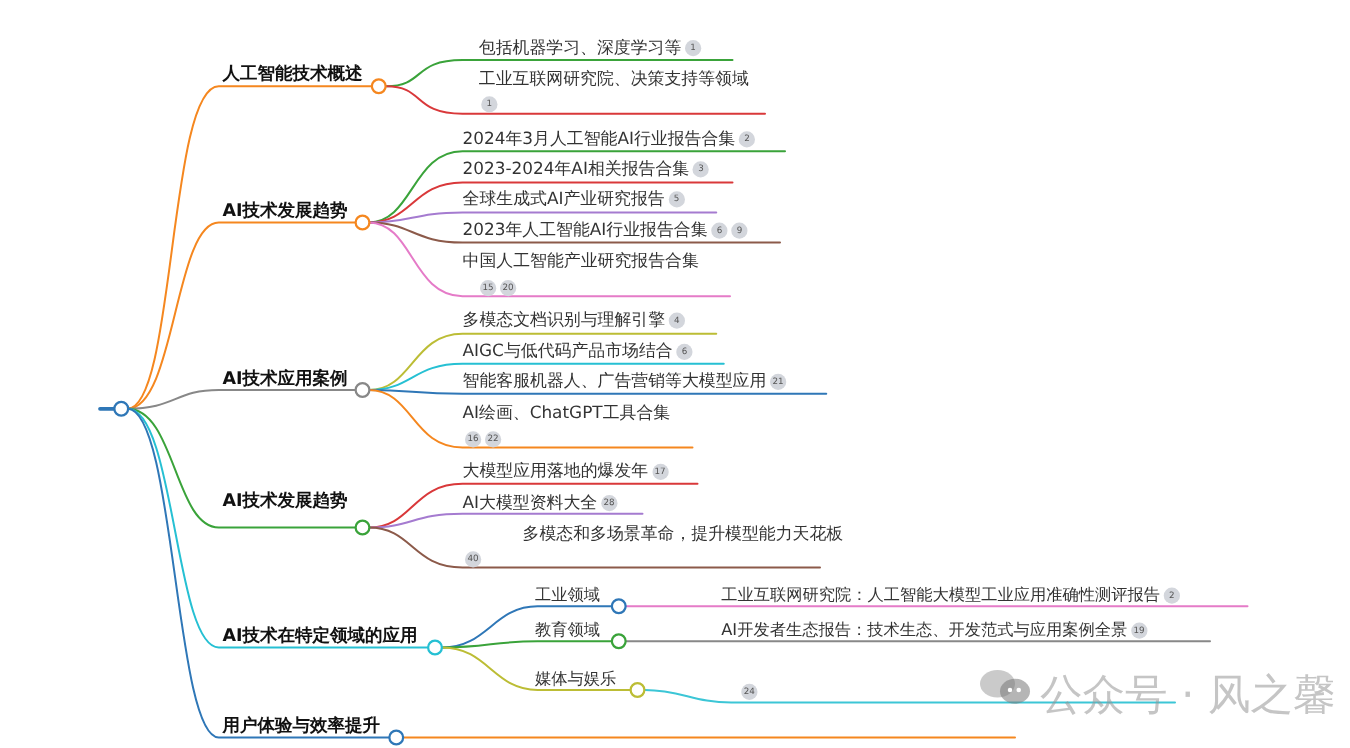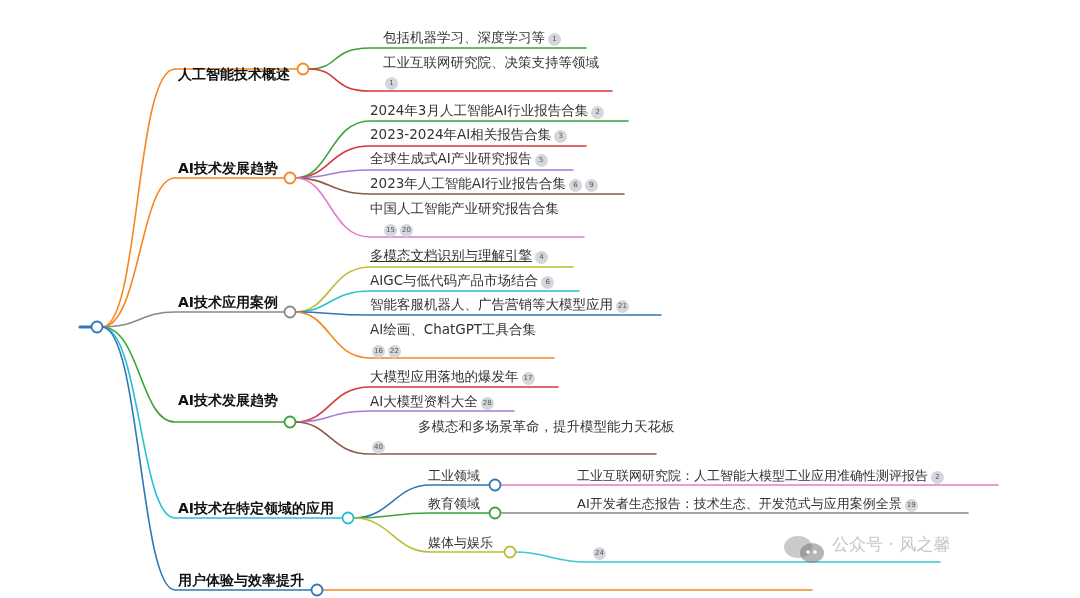--- a/index.html
+++ b/index.html
@@ -5,21 +5,21 @@
   html,body{margin:0;padding:0;background:#ffffff;}
   #stage{position:relative;width:1080px;height:598px;overflow:hidden;background:#ffffff;font-family:"DejaVu Sans","Liberation Sans",sans-serif;}
   svg.links{position:absolute;left:0;top:0;width:1080px;height:598px;}
   .node{position:absolute;white-space:nowrap;}
   .l1{font-size:14px;font-weight:bold;color:#111;}
   .l2{font-size:13.5px;color:#333;}
   .l3{font-size:13px;color:#333;}
   .badges{display:inline-block;margin-left:3px;vertical-align:middle;}
   .badge{display:inline-block;width:13px;height:13px;border-radius:50%;background:#d3d6dc;color:#555;font-size:7px;line-height:13px;text-align:center;margin-right:3px;vertical-align:middle;font-family:"DejaVu Sans",sans-serif;}
   .badge-row{position:absolute;}
-  .watermark{position:absolute;left:784px;top:533px;font-size:17px;color:rgba(150,150,150,0.55);white-space:nowrap;font-family:"DejaVu Sans",sans-serif;}
+  .watermark{position:absolute;left:784px;top:533px;font-size:34px;color:rgba(150,150,150,0.55);white-space:nowrap;font-family:"DejaVu Sans",sans-serif;}
   .wm-icon{position:absolute;left:782px;top:534px;width:46px;height:32px;}
 </style>
 </head>
 <body>
 
 <div id="stage">
 
   <svg class="links" viewBox="0 0 1080 598" fill="none" stroke-width="1.6" stroke-linecap="round">
 
     <line x1="80" y1="327" x2="92" y2="327" stroke="#2f77b7" stroke-width="3"></line>
@@ -64,21 +64,21 @@
     <circle cx="290" cy="178" r="5.5" fill="#fff" stroke="#f5871f" stroke-width="1.8"></circle>
     <circle cx="290" cy="312" r="5.5" fill="#fff" stroke="#888888" stroke-width="1.8"></circle>
     <circle cx="290" cy="422" r="5.5" fill="#fff" stroke="#3aa33a" stroke-width="1.8"></circle>
     <circle cx="348" cy="518" r="5.5" fill="#fff" stroke="#26c0d3" stroke-width="1.8"></circle>
     <circle cx="317" cy="590" r="5.5" fill="#fff" stroke="#2f77b7" stroke-width="1.8"></circle>
     <circle cx="495" cy="485" r="5.5" fill="#fff" stroke="#2f77b7" stroke-width="1.8"></circle>
     <circle cx="495" cy="513" r="5.5" fill="#fff" stroke="#3aa33a" stroke-width="1.8"></circle>
     <circle cx="510" cy="552" r="5.5" fill="#fff" stroke="#bcbd35" stroke-width="1.8"></circle>
   </svg>
 
-  <div class="node l1" style="left:178px;top:66px;text-align:right;">人工智能技术概述</div>
+  <div class="node l1" style="left:178px;top:50px;text-align:right;">人工智能技术概述</div>
   <div class="node l1" style="left:178px;top:160px;">AI技术发展趋势</div>
   <div class="node l1" style="left:178px;top:294px;">AI技术应用案例</div>
   <div class="node l1" style="left:178px;top:392px;">AI技术发展趋势</div>
   <div class="node l1" style="left:178px;top:500px;text-align:center;">AI技术在特定领域的应用</div>
   <div class="node l1" style="left:178px;top:572px;">用户体验与效率提升</div>
 
   <div class="node l2" style="left:383px;top:29px;">
     <span>包括机器学习、深度学习等</span><span class="badges"><span class="badge">1</span></span>
   </div>
   <div class="node l2" style="left:383px;top:54px;">
@@ -96,21 +96,21 @@
     <span>全球生成式AI产业研究报告</span><span class="badges"><span class="badge">5</span></span>
   </div>
   <div class="node l2" style="left:370px;top:175px;">
     <span>2023年人工智能AI行业报告合集</span><span class="badges"><span class="badge">6</span><span class="badge">9</span></span>
   </div>
   <div class="node l2" style="left:370px;top:200px;">
     <span>中国人工智能产业研究报告合集</span>
   </div>
   <div class="badge-row" style="left:372px;top:220px;margin-left:12px;"><span class="badge">15</span><span class="badge">20</span></div>
 
-  <div class="node l2" style="left:370px;top:247px;text-decoration:underline;">
+  <div class="node l2" style="left:370px;top:247px;">
     <span>多模态文档识别与理解引擎</span><span class="badges"><span class="badge">4</span></span>
   </div>
   <div class="node l2" style="left:370px;top:272px;">
     <span>AIGC与低代码产品市场结合</span><span class="badges"><span class="badge">6</span></span>
   </div>
   <div class="node l2" style="left:370px;top:296px;">
     <span>智能客服机器人、广告营销等大模型应用</span><span class="badges"><span class="badge">21</span></span>
   </div>
   <div class="node l2" style="left:370px;top:321px;">
     <span>AI绘画、ChatGPT工具合集</span>

